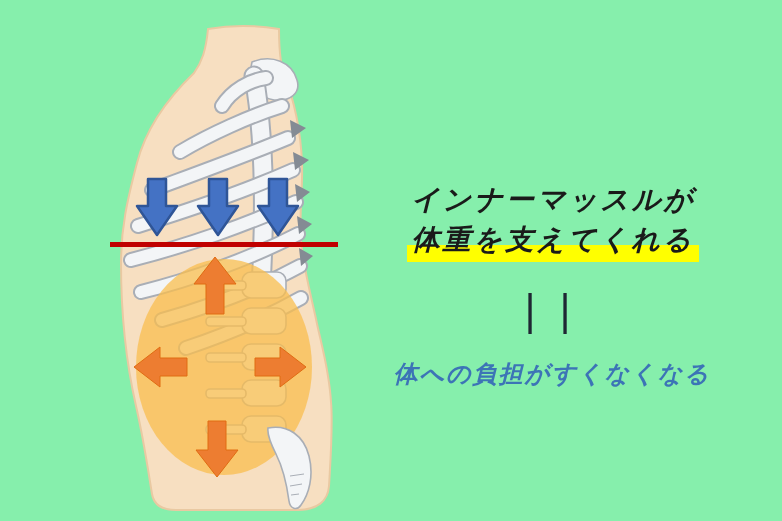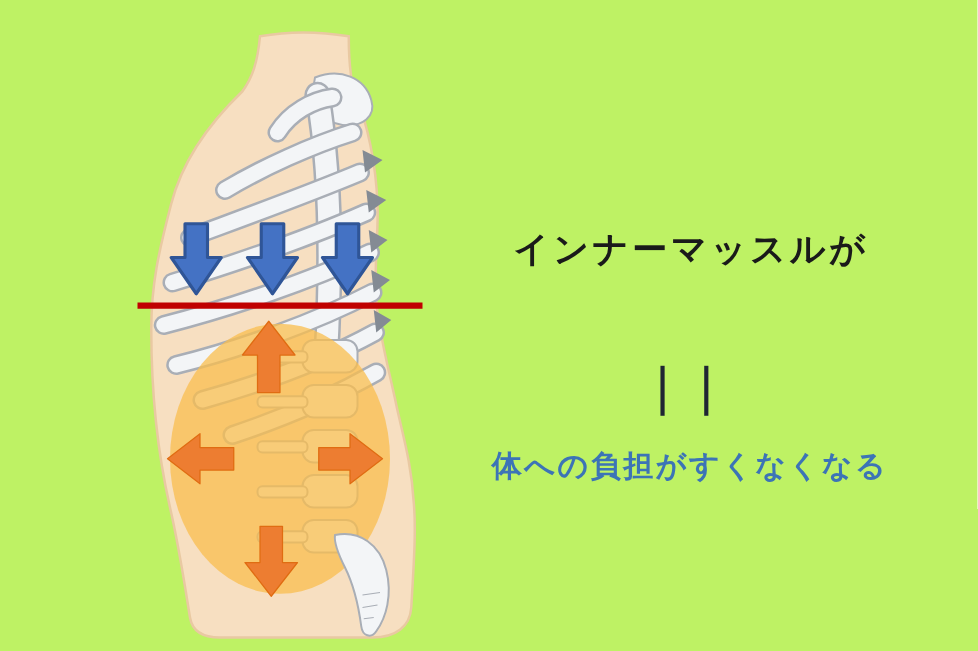--- a/index.html
+++ b/index.html
@@ -1,18 +1,19 @@
 <!DOCTYPE html>
 <html><head>
 <meta charset="utf-8">
 <style>
   html,body{margin:0;padding:0;background:#fff;}
   .canvas{
-    position:relative;width:782px;height:521px;background:#bef264;overflow:hidden;
+    position:relative;width:782px;height:521px;background:#86efac;overflow:hidden;
     font-family:"Liberation Sans","DejaVu Sans",sans-serif;
+    font-style:italic;
   }
   .illustration{position:absolute;left:0;top:0;width:360px;height:521px;}
   .headline{
     position:absolute;left:348px;top:180px;width:410px;
     text-align:center;color:#1A1A1A;font-weight:700;
     font-size:28px;line-height:40px;letter-spacing:3px;white-space:nowrap;
   }
   .headline .hl{
     background:linear-gradient(to bottom, rgba(255,255,0,0) 58%, #FFFF00 58%);
     padding:2px 5px 7px 5px;
@@ -116,19 +117,20 @@
       <polygon points="148,179 166,179 166,206 177,206 157,235 137,206 148,206"></polygon>
       <polygon points="209,179 227,179 227,206 238,206 218,235 198,206 209,206"></polygon>
       <polygon points="269,179 287,179 287,206 298,206 278,235 258,206 269,206"></polygon>
     </g>
 
     <rect x="110" y="242" width="228" height="5" fill="#C00000"></rect>
   </svg>
 
   <div class="headline">
     <div>インナーマッスルが</div>
+    <div><span class="hl">体重を支えてくれる</span></div>
   </div>
 
   <div class="equals">||</div>
 
   <div class="result">体への負担がすくなくなる</div>
 
 </div>
 
 </body></html>

